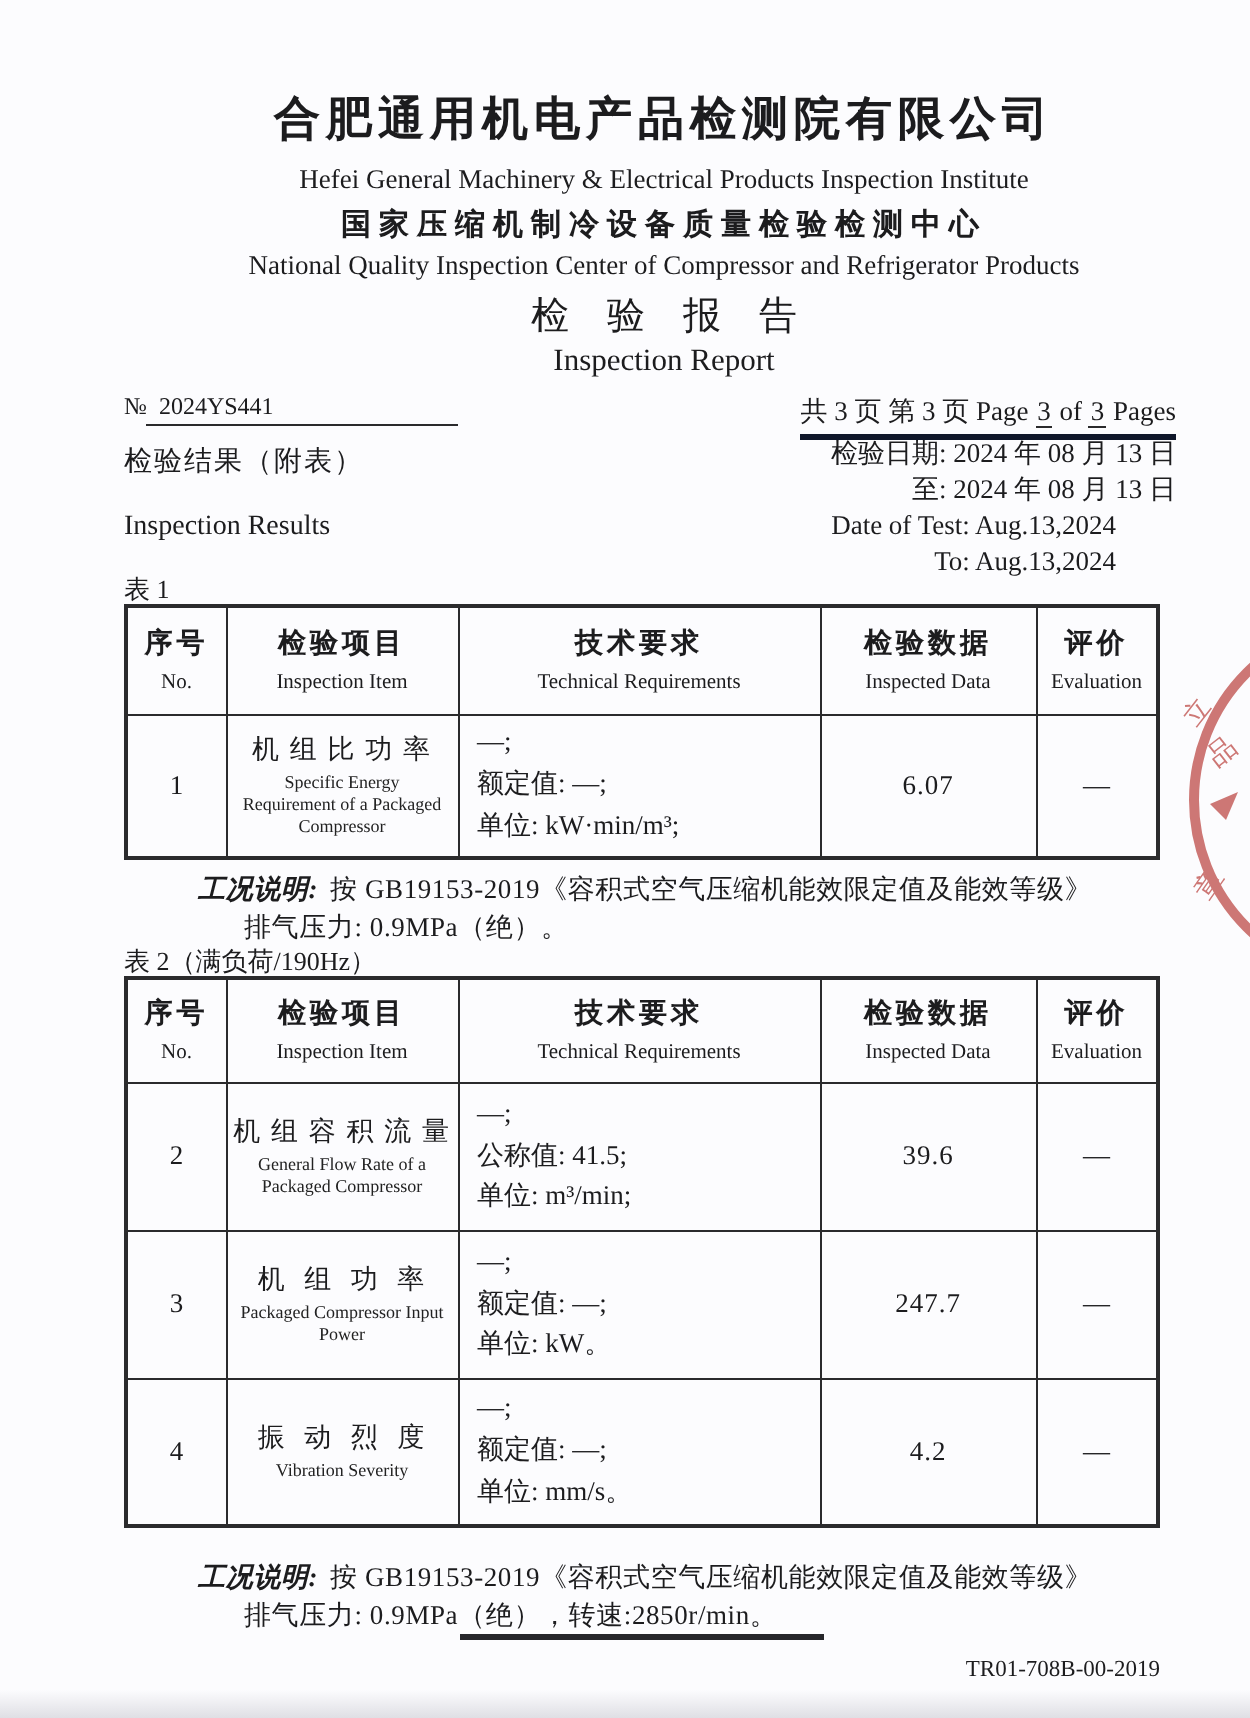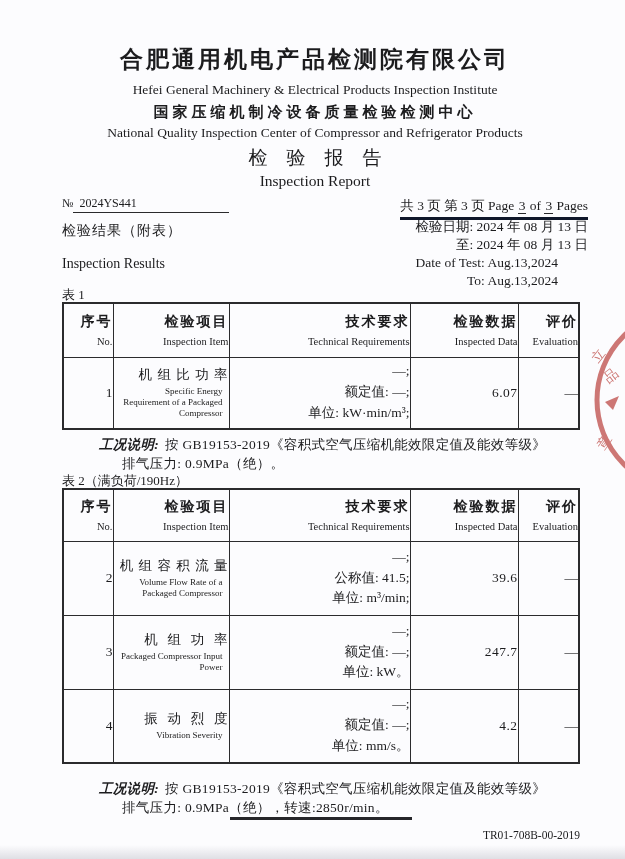--- a/index.html
+++ b/index.html
@@ -11,21 +11,21 @@
     overflow:hidden;
     font-family:"Liberation Serif","DejaVu Serif",serif;
     color:#1c1c1e;
   }
   .page::after{
     content:"";position:absolute;left:0;right:0;bottom:0;height:14px;
     background:linear-gradient(to bottom, rgba(0,0,0,0), rgba(90,90,110,0.18));
     pointer-events:none;
   }
   .abs{position:absolute;}
-  .center-wrap{left:35px;width:560px;text-align:center;}
+  .center-wrap{left:52px;width:560px;text-align:center;}
   .cn-title{top:44px;font-size:23px;font-weight:bold;letter-spacing:3px;}
   .en-title{top:82px;font-size:13.5px;}
   .cn-center{top:103px;font-size:15px;font-weight:600;letter-spacing:4px;}
   .en-center{top:125px;font-size:13.5px;text-align:center;}
   .cn-report{top:145px;font-size:19px;font-weight:normal;white-space:pre;}
   .en-report{top:172px;font-size:15.5px;}
 
   .meta-left{left:62px;top:196px;font-size:12px;}
   .meta-left .uline{display:inline-block;min-width:148px;border-bottom:1px solid #2a2a2c;padding:0 2px 1px 6px;}
   .meta-right{right:37px;top:197px;font-size:13.5px;border-bottom:3px solid #0f172a;padding-bottom:2px;}
@@ -44,21 +44,20 @@
     position:absolute;left:62px;width:516px;
     border-collapse:collapse;table-layout:fixed;
     border:2px solid #2b2b2d;
   }
   .t1{top:302px;}
   .t2{top:488px;}
   table.rpt td,table.rpt th{
     border:1px solid #2b2b2d;
     padding:0;vertical-align:middle;
     font-weight:normal;
-    text-align:right;
   }
   th .h-cn{font-size:14px;font-weight:bold;letter-spacing:2px;padding-top:4px;}
   th .h-en{font-size:10.5px;font-weight:normal;padding:5px 0 4px 0;}
   .t1 tr.hd{height:54px;}
   .t2 tr.hd{height:52px;}
   .t1 tr.data{height:72px;}
   .t2 tr.data{height:74px;}
   td.c-no{text-align:center;font-size:13.5px;}
   td.c-item{text-align:center;}
   .item-cn{font-size:13.5px;white-space:pre;letter-spacing:1px;}
@@ -191,21 +190,21 @@
           </th>
       <th>
             <div class="h-cn">评价</div>
             <div class="h-en">Evaluation</div>
           </th>
     </tr>
     <tr class="data">
       <td class="c-no">2</td>
       <td class="c-item">
         <div class="item-cn">机 组 容 积 流 量</div>
-        <div class="item-en">Volume Flow Rate of a Packaged Compressor</div>
+        <div class="item-en">General Flow Rate of a Packaged Compressor</div>
       </td>
       <td class="c-req">
         <div class="rl">—;</div>
         <div class="rl">公称值: 41.5;</div>
         <div class="rl">单位: m³/min;</div>
       </td>
       <td class="c-data">39.6</td>
       <td class="c-eval">—</td>
     </tr>
     <tr class="data">

